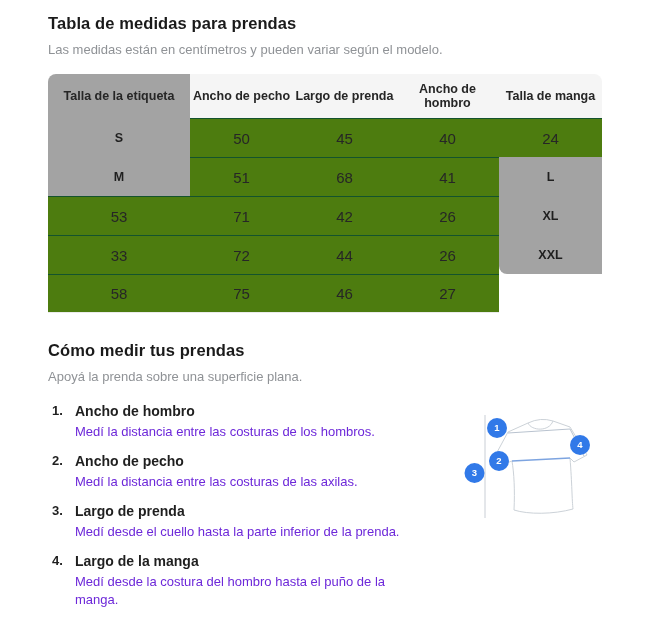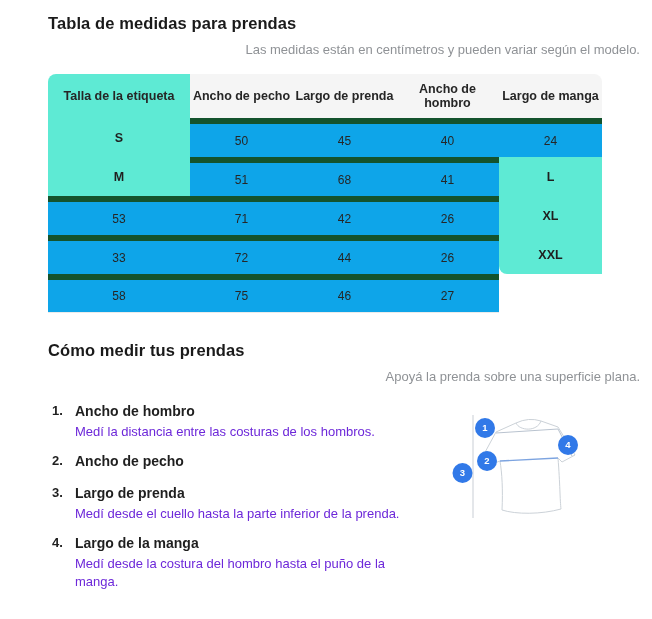--- a/index.html
+++ b/index.html
@@ -3,36 +3,35 @@
 <meta charset="utf-8">
 <style>
   * { box-sizing: border-box; margin: 0; padding: 0; }
   html, body { width: 652px; height: 619px; }
   body {
     background: #ffffff;
     font-family: "Liberation Sans", sans-serif;
     color: #1f1f1f;
     overflow: hidden;
   }
-  .page { padding: 10px 12px 0 48px; width: 652px; }
+  .page { padding: 10px 0 0 48px; width: 652px; }
 
   
   .section-title {
     font-size: 16.5px;
     font-weight: 700;
     letter-spacing: 0.1px;
     color: #1a1a1a;
     margin-top: 4px;
     margin-bottom: 9px;
   }
   .section-subtitle {
     font-size: 13px;
     color: #8f9296;
     margin-bottom: 17px;
-    text-align: right;
   }
 
   
   .size-table {
     width: 554px;
     display: grid;
     grid-template-columns: 142px repeat(4, 1fr);
     margin-bottom: 28px;
   }
   .cell {
@@ -43,30 +42,30 @@
   }
   .header-cell {
     height: 44px;
     background: #f5f5f5;
     font-size: 12.5px;
     font-weight: 700;
     color: #262626;
   }
   .header-cell.last { border-top-right-radius: 8px; }
   .label-cell {
-    background: #5eead4;
+    background: #a3a3a3;
     font-weight: 700;
   }
   .header-cell.label-cell { border-top-left-radius: 8px; }
   .data-cell {
     height: 39px;
-    font-size: 12px;
+    font-size: 15px;
     color: #262626;
-    border-top: 6px solid #14532d;
-    background: #0ea5e9;
+    border-top: 1px solid #14532d;
+    background: #4d7c0f;
   }
   .row-label {
     height: 39px;
     font-size: 12.5px;
     color: #1f1f1f;
   }
   .row-last .row-label { border-bottom-left-radius: 8px; }
   .row-last .data-cell { border-bottom: 1px solid #ebebeb; text-align: center; }
 
   
@@ -117,21 +116,21 @@
 
   <div class="section-title">Tabla de medidas para prendas</div>
   <div class="section-subtitle">Las medidas están en centímetros y pueden variar según el modelo.</div>
 
   <div class="size-table">
 
     <div class="cell header-cell label-cell">Talla de la etiqueta</div>
     <div class="cell header-cell">Ancho de pecho</div>
     <div class="cell header-cell">Largo de prenda</div>
     <div class="cell header-cell">Ancho de hombro</div>
-    <div class="cell header-cell last">Largo de manga</div>
+    <div class="cell header-cell last">Talla de manga</div>
 
     <div class="cell label-cell row-label">S</div>
     <div class="cell data-cell">50</div>
     <div class="cell data-cell">45</div>
     <div class="cell data-cell">40</div>
     <div class="cell data-cell">24</div>
 
     <div class="cell label-cell row-label">M</div>
     <div class="cell data-cell">51</div>
     <div class="cell data-cell">68</div>
@@ -169,20 +168,21 @@
         <div>
           <div class="step-title">Ancho de hombro</div>
           <div class="step-desc">Medí la distancia entre las costuras de los hombros.</div>
         </div>
       </div>
 
       <div class="step">
         <div class="step-number">2.</div>
         <div>
           <div class="step-title">Ancho de pecho</div>
+          <div class="step-desc">Medí la distancia entre las costuras de las axilas.</div>
         </div>
       </div>
 
       <div class="step">
         <div class="step-number">3.</div>
         <div>
           <div class="step-title">Largo de prenda</div>
           <div class="step-desc">Medí desde el cuello hasta la parte inferior de la prenda.</div>
         </div>
       </div>

